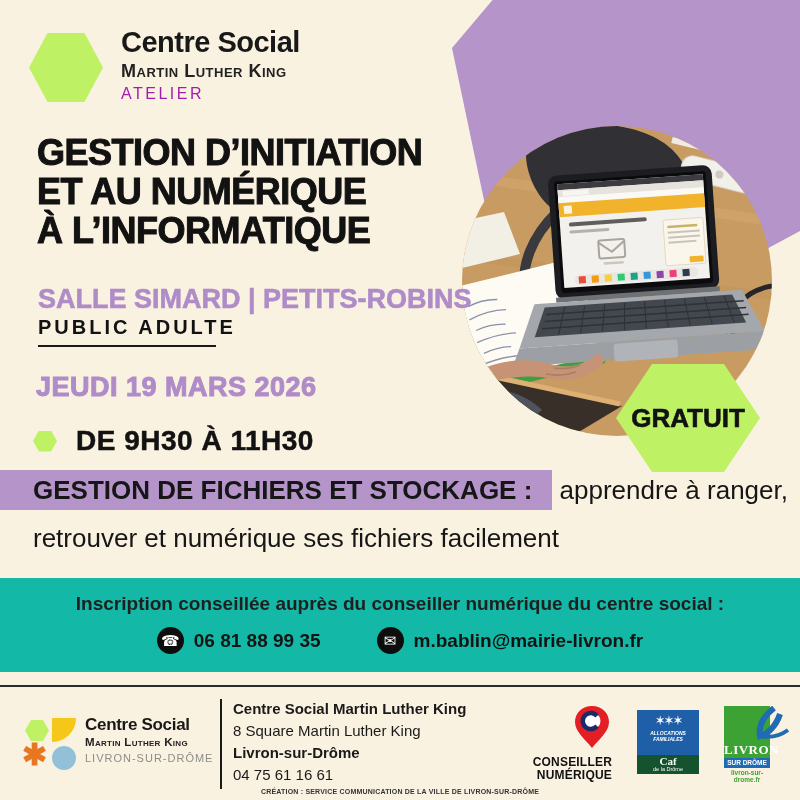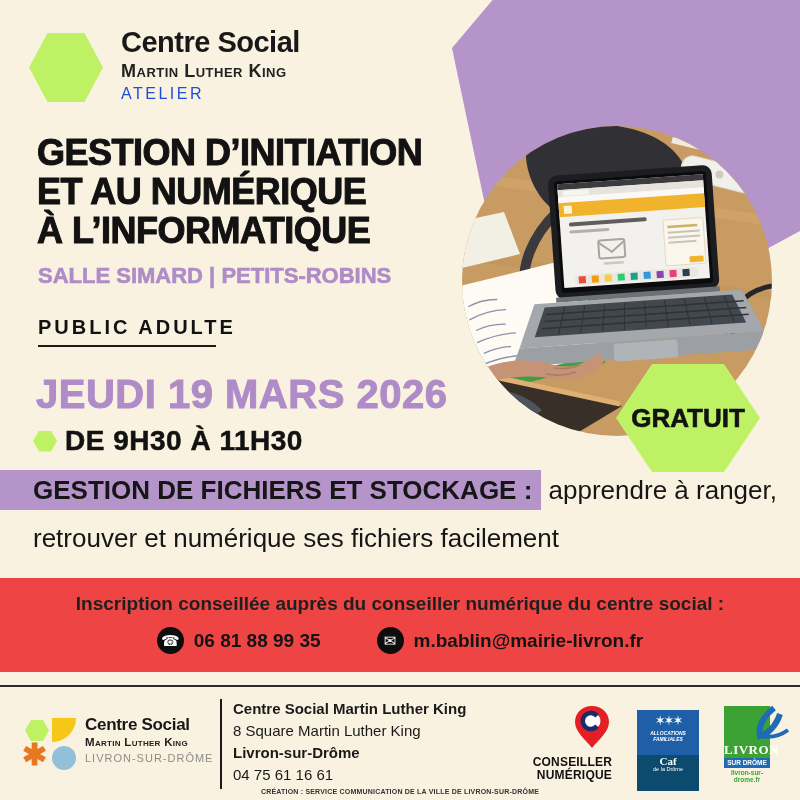--- a/index.html
+++ b/index.html
@@ -6,39 +6,39 @@
   body{width:800px;height:800px;font-family:"Liberation Sans",sans-serif;}
   .poster{position:relative;width:800px;height:800px;background:#FAF2E1;overflow:hidden;}
   .abs{position:absolute;}
   
   .hex{clip-path:polygon(25% 0,75% 0,100% 50%,75% 100%,25% 100%,0 50%);background:#bef264;}
   
   .brand-hex{left:29px;top:33px;width:74px;height:69px;}
   .brand-text{left:121px;top:28px;line-height:1;}
   .brand-name{font-size:29px;font-weight:700;color:#181818;letter-spacing:-0.5px;}
   .brand-sub{font-size:18px;font-weight:700;color:#222;font-variant:small-caps;letter-spacing:0.5px;margin-top:5px;}
-  .brand-tag{font-size:16px;color:#1d4ed8;letter-spacing:2.5px;margin-top:6px;}
+  .brand-tag{font-size:16px;color:#a21caf;letter-spacing:2.5px;margin-top:6px;}
   
   .title{left:37px;top:133px;width:470px;font-size:36px;font-weight:700;color:#121212;line-height:39px;letter-spacing:-0.5px;-webkit-text-stroke:1px #121212;}
-  .salle{left:38px;top:263px;font-size:22px;font-weight:700;color:#AF8CC8;-webkit-text-stroke:0.6px #AF8CC8;}
+  .salle{left:38px;top:284px;font-size:27px;font-weight:700;color:#AF8CC8;-webkit-text-stroke:0.6px #AF8CC8;}
   .audience{left:38px;top:316px;font-size:20px;font-weight:700;color:#121212;letter-spacing:3px;}
   .audience-rule{left:38px;top:345px;width:178px;height:2px;background:#1a1a1a;}
-  .date{left:36px;top:372px;font-size:40px;font-weight:700;color:#AF8CC8;letter-spacing:0.5px;-webkit-text-stroke:1px #AF8CC8;}
-  .time-row{left:33px;top:425px;display:flex;align-items:center;gap:8px;}
+  .date{left:36px;top:372px;font-size:27px;font-weight:700;color:#AF8CC8;letter-spacing:0.5px;-webkit-text-stroke:1px #AF8CC8;}
+  .time-row{left:33px;top:425px;display:flex;align-items:center;gap:19px;}
   .time-hex{width:24px;height:21px;}
   .time-text{font-size:28px;font-weight:700;color:#121212;letter-spacing:0.5px;-webkit-text-stroke:0.5px #121212;}
   
   .gestion{left:0;top:470px;width:800px;color:#161616;font-size:26px;line-height:40px;}
-  .gestion .hl{background:#B494C9;padding:5px 9px 5px 33px;font-weight:700;}
+  .gestion .hl{background:#B494C9;padding:5px 20px 5px 33px;font-weight:700;}
   .gestion .line2{padding-left:33px;display:block;margin-top:8px;}
   
   .gratuit{left:616px;top:364px;width:144px;height:108px;display:flex;align-items:center;justify-content:center;}
   .gratuit span{font-size:26px;font-weight:700;color:#121212;-webkit-text-stroke:0.6px #121212;}
   
-  .contact{left:0;top:578px;width:800px;height:94px;background:#ef4444;color:#1c1430;}
+  .contact{left:0;top:578px;width:800px;height:94px;background:#14b8a6;color:#1c1430;}
   .contact-heading{text-align:center;margin-top:15px;font-size:19px;font-weight:700;color:#1f1f1f;}
   .contact-row{display:flex;justify-content:center;align-items:center;gap:56px;margin-top:12px;}
   .contact-item{display:flex;align-items:center;gap:10px;}
   .cicon{width:27px;height:27px;border-radius:50%;background:#0d0d0d;color:#fff;display:flex;align-items:center;justify-content:center;font-size:15px;line-height:1;}
   .contact-item b{font-size:19px;color:#141414;}
   
   .footer-rule{left:0;top:685px;width:800px;height:2px;background:#2b2b2b;}
   .flogo-shapes{left:25px;top:718px;width:52px;height:55px;}
   .fl-hex{left:0;top:2px;width:24px;height:21px;}
   .fl-quarter{left:27px;top:0;width:24px;height:24px;background:#F4C718;border-radius:0 0 100% 0;}
@@ -53,21 +53,21 @@
   .faddress .b{font-weight:700;}
   
   .cn{left:520px;top:704px;width:92px;text-align:right;}
   .cn-pin{margin:0 auto;width:40px;height:46px;}
   .cn-text{font-size:12px;font-weight:700;color:#111;line-height:13px;letter-spacing:0.2px;margin-top:2px;}
   
   .caf{left:637px;top:710px;width:62px;}
   .caf-top{height:45px;background:#1E5FA8;color:#fff;text-align:center;position:relative;}
   .caf-figs{font-size:13px;letter-spacing:-2px;line-height:1;padding-top:4px;}
   .caf-alloc{font-size:5px;font-style:italic;font-weight:700;line-height:6px;margin-top:3px;}
-  .caf-bottom{height:36px;background:#0c4a6e;color:#fff;text-align:center;line-height:1;}
+  .caf-bottom{height:19px;background:#14532d;color:#fff;text-align:center;line-height:1;}
   .caf-name{font-family:"Liberation Serif",serif;font-size:11px;font-weight:700;padding-top:1px;}
   .caf-sub{font-size:5.5px;}
   
   .livron{left:724px;top:706px;width:46px;text-align:center;}
   .liv-green{height:52px;background:#3BA233;position:relative;}
   .liv-name{position:absolute;bottom:0;width:100%;color:#fff;font-family:"Liberation Serif",serif;font-size:13px;font-weight:700;letter-spacing:0.5px;}
   .liv-band{height:10px;background:#1F6CB5;color:#fff;font-size:6.5px;font-weight:700;line-height:10px;}
   .liv-url{font-size:6.5px;color:#3BA233;font-weight:700;margin-top:1px;}
   .credit{left:0;top:788px;width:800px;text-align:center;font-size:7px;font-weight:700;color:#333;letter-spacing:0.2px;}
   

